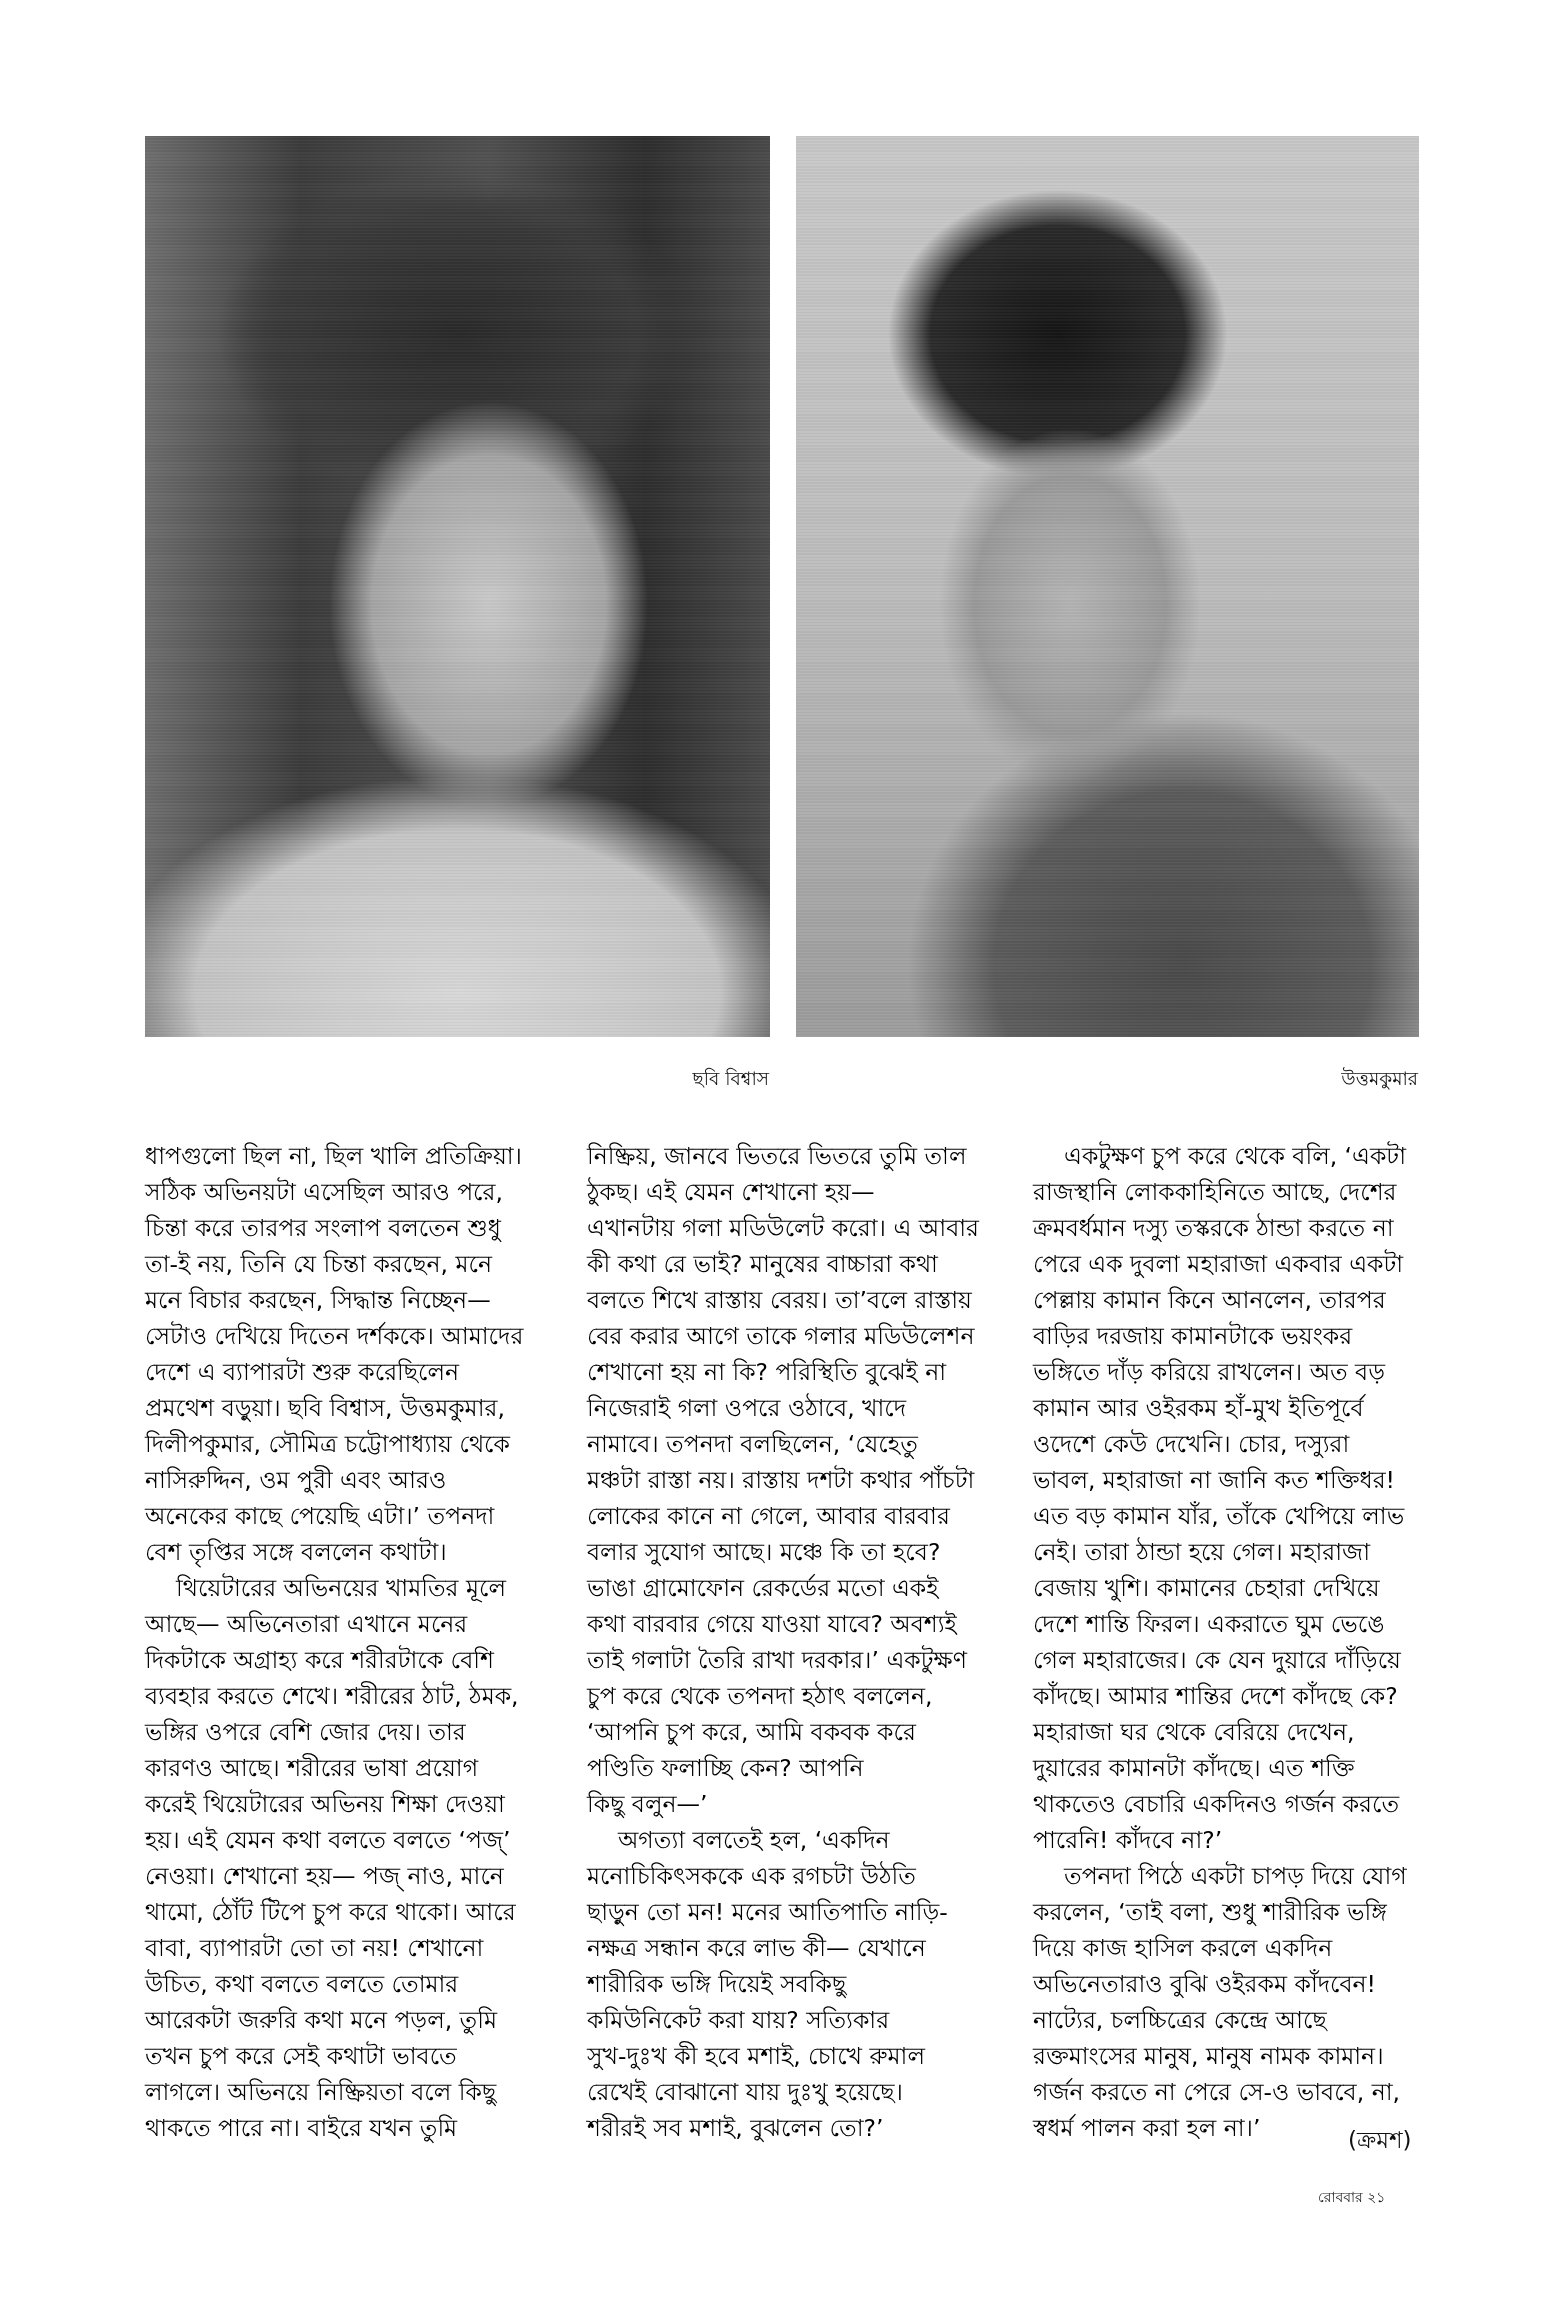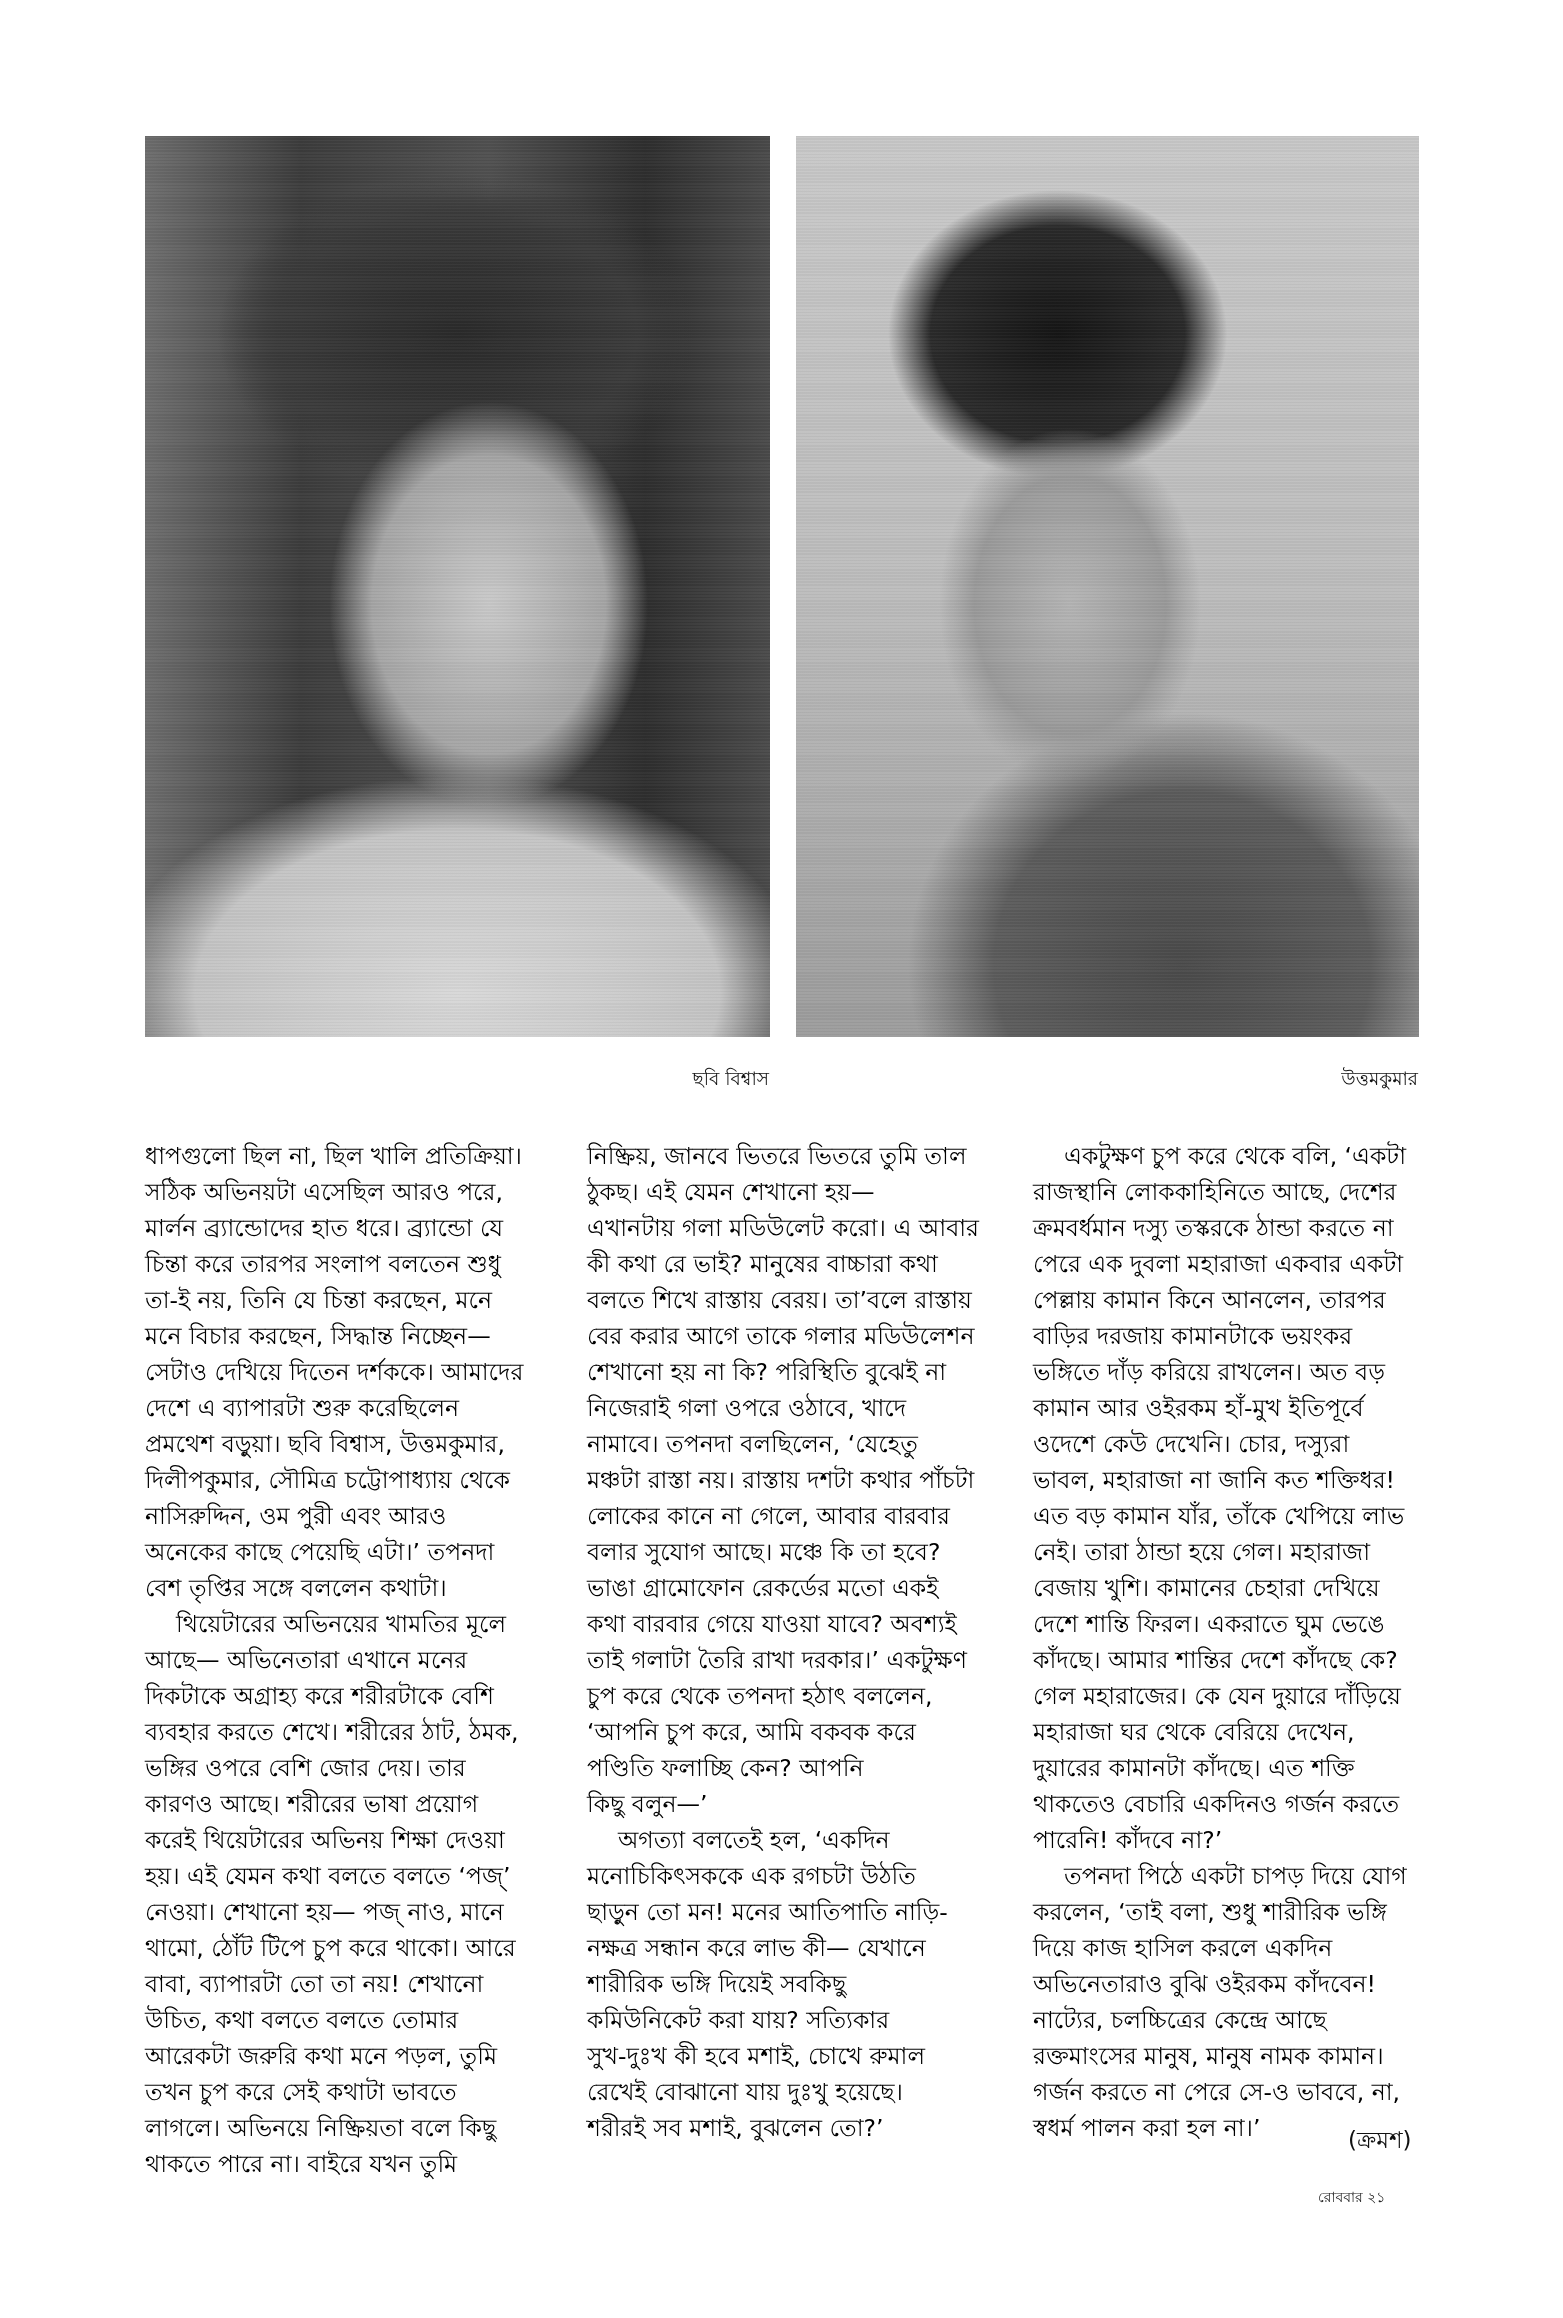--- a/index.html
+++ b/index.html
@@ -42,21 +42,20 @@
 <div class="photo photo-right">
   <div class="photo-shade"></div>
 </div>
 
 <div class="caption caption-left">ছবি বিশ্বাস</div>
 <div class="caption caption-right">উত্তমকুমার</div>
 
 <div class="column col-1">
     <span class="line">ধাপগুলো ছিল না, ছিল খালি প্রতিক্রিয়া।</span>
     <span class="line">সঠিক অভিনয়টা এসেছিল আরও পরে,</span>
-    <span class="line">মার্লন ব্র্যান্ডোদের হাত ধরে। ব্র্যান্ডো যে</span>
     <span class="line">চিন্তা করে তারপর সংলাপ বলতেন শুধু</span>
     <span class="line">তা-ই নয়, তিনি যে চিন্তা করছেন, মনে</span>
     <span class="line">মনে বিচার করছেন, সিদ্ধান্ত নিচ্ছেন—</span>
     <span class="line">সেটাও দেখিয়ে দিতেন দর্শককে। আমাদের</span>
     <span class="line">দেশে এ ব্যাপারটা শুরু করেছিলেন</span>
     <span class="line">প্রমথেশ বড়ুয়া। ছবি বিশ্বাস, উত্তমকুমার,</span>
     <span class="line">দিলীপকুমার, সৌমিত্র চট্টোপাধ্যায় থেকে</span>
     <span class="line">নাসিরুদ্দিন, ওম পুরী এবং আরও</span>
     <span class="line">অনেকের কাছে পেয়েছি এটা।’ তপনদা</span>
     <span class="line">বেশ তৃপ্তির সঙ্গে বললেন কথাটা।</span>
@@ -115,22 +114,22 @@
     <span class="line">পেল্লায় কামান কিনে আনলেন, তারপর</span>
     <span class="line">বাড়ির দরজায় কামানটাকে ভয়ংকর</span>
     <span class="line">ভঙ্গিতে দাঁড় করিয়ে রাখলেন। অত বড়</span>
     <span class="line">কামান আর ওইরকম হাঁ-মুখ ইতিপূর্বে</span>
     <span class="line">ওদেশে কেউ দেখেনি। চোর, দস্যুরা</span>
     <span class="line">ভাবল, মহারাজা না জানি কত শক্তিধর!</span>
     <span class="line">এত বড় কামান যাঁর, তাঁকে খেপিয়ে লাভ</span>
     <span class="line">নেই। তারা ঠান্ডা হয়ে গেল। মহারাজা</span>
     <span class="line">বেজায় খুশি। কামানের চেহারা দেখিয়ে</span>
     <span class="line">দেশে শান্তি ফিরল। একরাতে ঘুম ভেঙে</span>
+    <span class="line">গেল মহারাজের। কে যেন দুয়ারে দাঁড়িয়ে</span>
     <span class="line">কাঁদছে। আমার শান্তির দেশে কাঁদছে কে?</span>
-    <span class="line">গেল মহারাজের। কে যেন দুয়ারে দাঁড়িয়ে</span>
     <span class="line">মহারাজা ঘর থেকে বেরিয়ে দেখেন,</span>
     <span class="line">দুয়ারের কামানটা কাঁদছে। এত শক্তি</span>
     <span class="line">থাকতেও বেচারি একদিনও গর্জন করতে</span>
     <span class="line">পারেনি! কাঁদবে না?’</span>
     <span class="line indent">তপনদা পিঠে একটা চাপড় দিয়ে যোগ</span>
     <span class="line">করলেন, ‘তাই বলা, শুধু শারীরিক ভঙ্গি</span>
     <span class="line">দিয়ে কাজ হাসিল করলে একদিন</span>
     <span class="line">অভিনেতারাও বুঝি ওইরকম কাঁদবেন!</span>
     <span class="line">নাট্যের, চলচ্চিত্রের কেন্দ্রে আছে</span>
     <span class="line">রক্তমাংসের মানুষ, মানুষ নামক কামান।</span>

